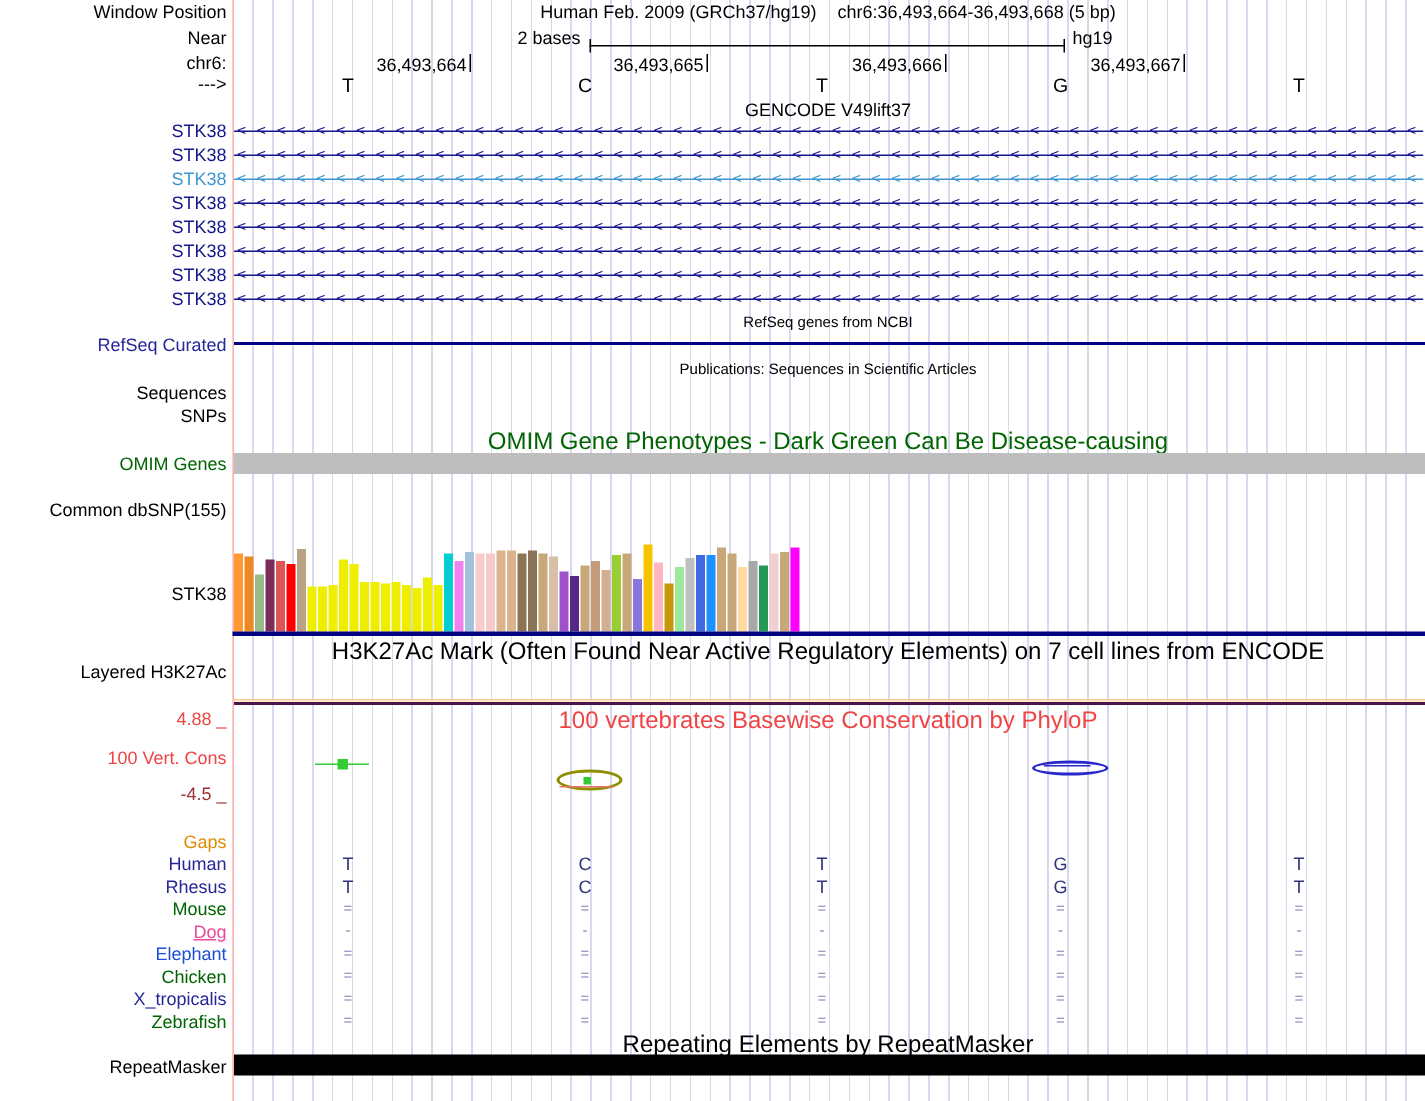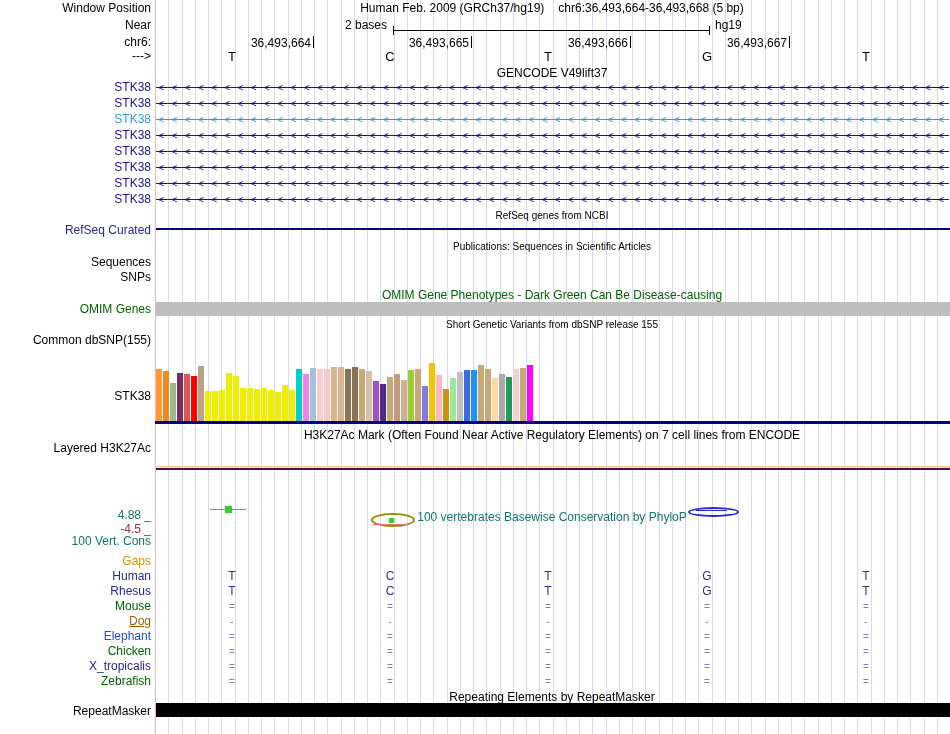--- a/index.html
+++ b/index.html
@@ -6,26 +6,26 @@
   #browser{
     position:relative;width:950px;height:734px;overflow:hidden;background:#fff;
     font-family:"Liberation Sans",sans-serif;color:#000;
   }
   
   #grid{position:absolute;left:155px;top:0;width:795px;height:734px;
     background:repeating-linear-gradient(to right,#D8D8EE 0,#D8D8EE 1px,transparent 1px,transparent 13.25px);}
   #left-edge{position:absolute;left:155px;top:0;width:1px;height:734px;background:#FFB0B0;}
   .lab{position:absolute;right:799px;white-space:nowrap;font-size:12px;line-height:14px;transform:translateY(-50%);}
   .title{position:absolute;left:155px;width:794px;text-align:center;white-space:nowrap;
-    transform:translateY(-50%);font-size:12px;line-height:14px;}
+    transform:translateY(-50%);font-size:16px;line-height:14px;}
   .small{font-size:10px;}
   .c-black{color:#000;}
   .c-navy{color:#262699;}
   .c-green{color:#006400;}
-  .c-blue{color:#0f766e;margin-top:36px;}
+  .c-blue{color:#ef4444;}
   .c-red{color:#993333;}
   
   #header-center{position:absolute;left:155px;top:1px;width:794px;height:14px;
     display:flex;justify-content:center;gap:14px;font-size:12px;}
   
   #scale-value{position:absolute;right:563px;top:18px;font-size:12px;line-height:14px;}
   #scale-bar{position:absolute;left:393px;top:30px;width:317px;height:1px;background:#000;}
   #scale-bar .tick{position:absolute;top:-4px;width:1px;height:9px;background:#000;}
   #scale-genome{position:absolute;left:715px;top:18px;font-size:12px;line-height:14px;}
   .coord-num{position:absolute;width:110px;text-align:right;font-size:12px;line-height:14px;top:36px;}
@@ -144,21 +144,20 @@
   <div id="refseq-line"></div>
 
   <div class="title small c-black" style="top:247px">Publications: Sequences in Scientific Articles</div>
   <span class="lab c-black" style="top:262px">Sequences</span>
   <span class="lab c-black" style="top:277px">SNPs</span>
 
   <div class="title c-green" style="top:295px">OMIM Gene Phenotypes - Dark Green Can Be Disease-causing</div>
   <span class="lab c-green" style="top:309px">OMIM Genes</span>
   <div id="omim-bar"></div>
 
-  <div class="title small c-black" style="top:325px">Short Genetic Variants from dbSNP release 155</div>
   <span class="lab c-black" style="top:340px">Common dbSNP(155)</span>
 
   <span class="lab c-black" style="top:396px">STK38</span>
   <div id="gtex-bars">
       <div class="bar" style="left: 155.5px; top: 369px; height: 52px; background: rgb(255, 153, 51);"></div>
       <div class="bar" style="left: 162.5px; top: 371px; height: 50px; background: rgb(238, 136, 34);"></div>
       <div class="bar" style="left: 169.5px; top: 383px; height: 38px; background: rgb(153, 187, 136);"></div>
       <div class="bar" style="left: 176.5px; top: 373px; height: 48px; background: rgb(124, 45, 87);"></div>
       <div class="bar" style="left: 183.5px; top: 374px; height: 47px; background: rgb(221, 85, 85);"></div>
       <div class="bar" style="left: 190.5px; top: 376px; height: 45px; background: rgb(255, 0, 0);"></div>
@@ -246,21 +245,21 @@
       <div class="mz-cell mz-cell mz-letter" style="left: 379px; top: 591px;">C</div>
       <div class="mz-cell mz-cell mz-letter" style="left: 537px; top: 591px;">T</div>
       <div class="mz-cell mz-cell mz-letter" style="left: 696px; top: 591px;">G</div>
       <div class="mz-cell mz-cell mz-letter" style="left: 855px; top: 591px;">T</div>
       <span class="lab" style="top: 606px; color: rgb(0, 100, 0);">Mouse</span>
       <div class="mz-cell mz-cell mz-eq" style="left: 221px; top: 606px;">=</div>
       <div class="mz-cell mz-cell mz-eq" style="left: 379px; top: 606px;">=</div>
       <div class="mz-cell mz-cell mz-eq" style="left: 537px; top: 606px;">=</div>
       <div class="mz-cell mz-cell mz-eq" style="left: 696px; top: 606px;">=</div>
       <div class="mz-cell mz-cell mz-eq" style="left: 855px; top: 606px;">=</div>
-      <span class="lab" style="top: 621px; color: #a16207; text-decoration: underline;">Dog</span>
+      <span class="lab" style="top: 621px; color: #ec4899; text-decoration: underline;">Dog</span>
       <div class="mz-cell mz-cell mz-eq" style="left: 221px; top: 621px;">-</div>
       <div class="mz-cell mz-cell mz-eq" style="left: 379px; top: 621px;">-</div>
       <div class="mz-cell mz-cell mz-eq" style="left: 537px; top: 621px;">-</div>
       <div class="mz-cell mz-cell mz-eq" style="left: 696px; top: 621px;">-</div>
       <div class="mz-cell mz-cell mz-eq" style="left: 855px; top: 621px;">-</div>
       <span class="lab" style="top: 636px; color: #1d4ed8;">Elephant</span>
       <div class="mz-cell mz-cell mz-eq" style="left: 221px; top: 636px;">=</div>
       <div class="mz-cell mz-cell mz-eq" style="left: 379px; top: 636px;">=</div>
       <div class="mz-cell mz-cell mz-eq" style="left: 537px; top: 636px;">=</div>
       <div class="mz-cell mz-cell mz-eq" style="left: 696px; top: 636px;">=</div>

